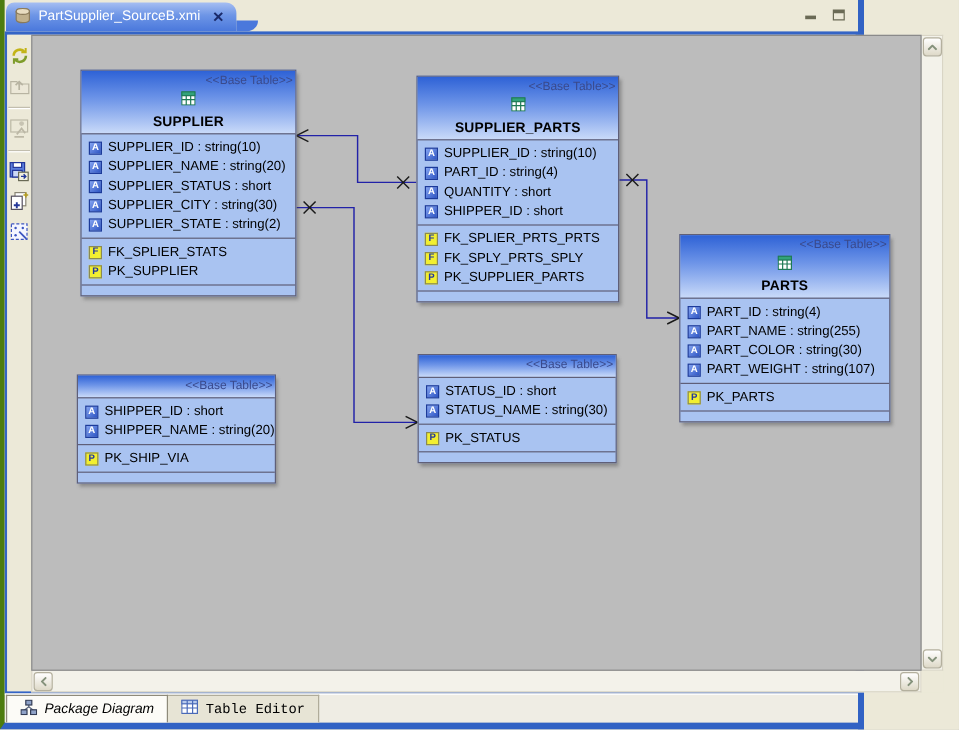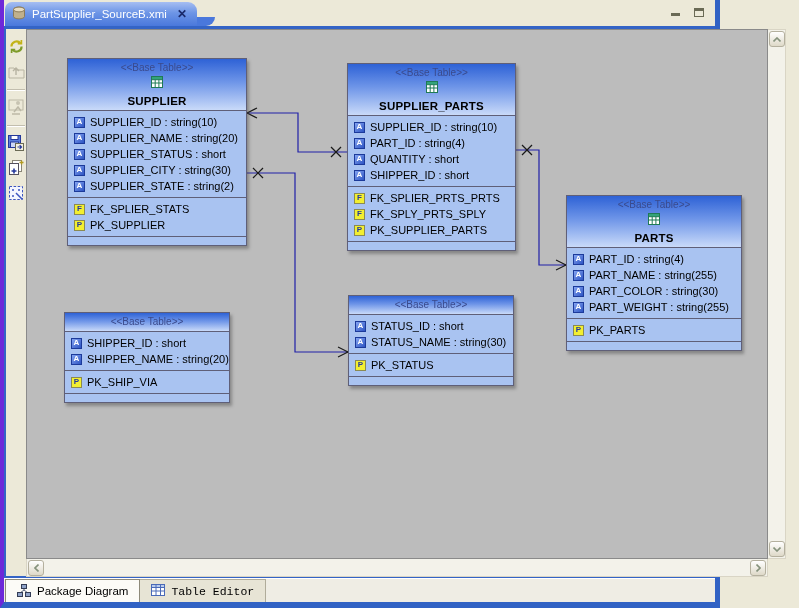--- a/index.html
+++ b/index.html
@@ -1,19 +1,19 @@
 <!DOCTYPE html>
 <html><head>
 <meta charset="utf-8">
 <style>
   * { margin:0; padding:0; box-sizing:border-box; }
   html,body { width:799px; height:608px; overflow:hidden;
     font-family:"Liberation Sans", sans-serif; background:#ece9d8; }
   .window { position:relative; width:720px; height:608px;
-    border-left:4px solid #6d28d9; border-right:5px solid #3162c4;
+    border-left:4px solid #4d7c0f; border-right:5px solid #3162c4;
     border-bottom:6px solid #3162c4; background:#ece9d8; }
 
   
   .tab-bar { height:26px; position:relative; background:#ece9d8; }
   .editor-tab { position:absolute; left:1px; top:2px; height:24px;
     display:flex; align-items:center; gap:6px; padding:0 10px 0 7px;
     background:linear-gradient(#a6bef2 0%, #6d95e6 45%, #4a78dc 100%);
     border-radius:7px 9px 0 0; color:#fff; font-size:11.5px; cursor:default; }
   .editor-tab::after { content:""; position:absolute; right:-18px; bottom:0;
     width:18px; height:9px; background:#4a78dc; border-radius:0 0 14px 0; }
@@ -42,21 +42,21 @@
 
   
   .canvas { position:relative; width:742px; height:530px; background:#bcbcbc;
     border:1px solid #8a8a8a; overflow:hidden; }
   .connector-layer { position:absolute; left:0; top:0; width:742px; height:530px; }
 
   .table { position:absolute; background:#a9c3f1; border:1px solid #5f5f78;
     box-shadow:2px 3px 3px rgba(70,70,70,.45); font-size:11px; cursor:default; }
   .t-header { background:linear-gradient(#2e62d6 0%, #6e95e8 45%, #c9daf9 100%);
     border-bottom:1px solid #5f5f78; text-align:center; padding:3px 2px 3px 2px; }
-  .stereotype { color:#3a4a8c; font-size:10px; line-height:12px; }
+  .stereotype { color:#3a4a8c; font-size:10px; line-height:12px;text-align:right; }
   .t-name-row { display:flex; align-items:center; justify-content:center; gap:5px; margin-top:2px;flex-direction:column; }
   .t-name { font-weight:bold; color:#000; font-size:11.5px; letter-spacing:.2px; }
   .comp { padding:3px 0; }
   .comp + .comp { border-top:1px solid #5f5f78; }
   .comp.empty { height:9px; padding:0; }
   .row { height:16px; display:flex; align-items:center; padding:0 4px 0 6px; white-space:nowrap; }
   .row-icon { width:11px; height:11px; margin-right:5px; flex:0 0 11px;
     display:flex; align-items:center; justify-content:center;
     font-size:8px; font-weight:bold; line-height:1; }
   .icon-A { background:linear-gradient(135deg,#85a5f2,#2c53c2); color:#fff; border:1px solid #1c3a9a; }
@@ -72,21 +72,21 @@
     background:linear-gradient(#ffffff,#ded9c8); border:1px solid #b4b09e;
     border-radius:3px; display:flex; align-items:center; justify-content:center; cursor:pointer; }
   .sb-track { flex:1; cursor:pointer; }
   .sb-corner { width:18px; background:#ece9d8; }
 
   
   .page-tabs { height:24px; display:flex; align-items:stretch;
     background:#efede4; border-top:1px solid #ffffff; padding-left:1px; }
   .page-tab { display:flex; align-items:center; gap:6px; padding:0 11px;
     font-size:11.5px; color:#000; cursor:pointer; }
-  .page-tab.active { background:#fcfbf7; border:1px solid #8e8a7a; border-bottom:none; }
+  .page-tab.active { background:#fcfbf7; border:1px solid #8e8a7a; border-bottom:none;font-style:italic; }
   .page-tab.inactive { background:#e7e4d5; border:1px solid #b0ac9a; border-left:none; border-bottom:none;font-family:Liberation Mono, monospace; }
   .page-tabs-filler { flex:1; border-bottom:none; }
 </style>
 </head>
 <body>
 
 <div class="window">
 
   <div class="tab-bar">
     <div class="editor-tab">
@@ -303,21 +303,21 @@
                 <div class="row">
     <span class="row-icon icon-A">A</span>
     <span class="row-text">PART_NAME : string(255)</span>
   </div>
                 <div class="row">
     <span class="row-icon icon-A">A</span>
     <span class="row-text">PART_COLOR : string(30)</span>
   </div>
                 <div class="row">
     <span class="row-icon icon-A">A</span>
-    <span class="row-text">PART_WEIGHT : string(255)</span>
+    <span class="row-text">PART_WEIGHT : string(107)</span>
   </div>
               </div>
     <div class="comp keys">
                 <div class="row">
     <span class="row-icon icon-P">P</span>
     <span class="row-text">PK_PARTS</span>
   </div>
               </div>
     <div class="comp empty"></div>
   </div>

